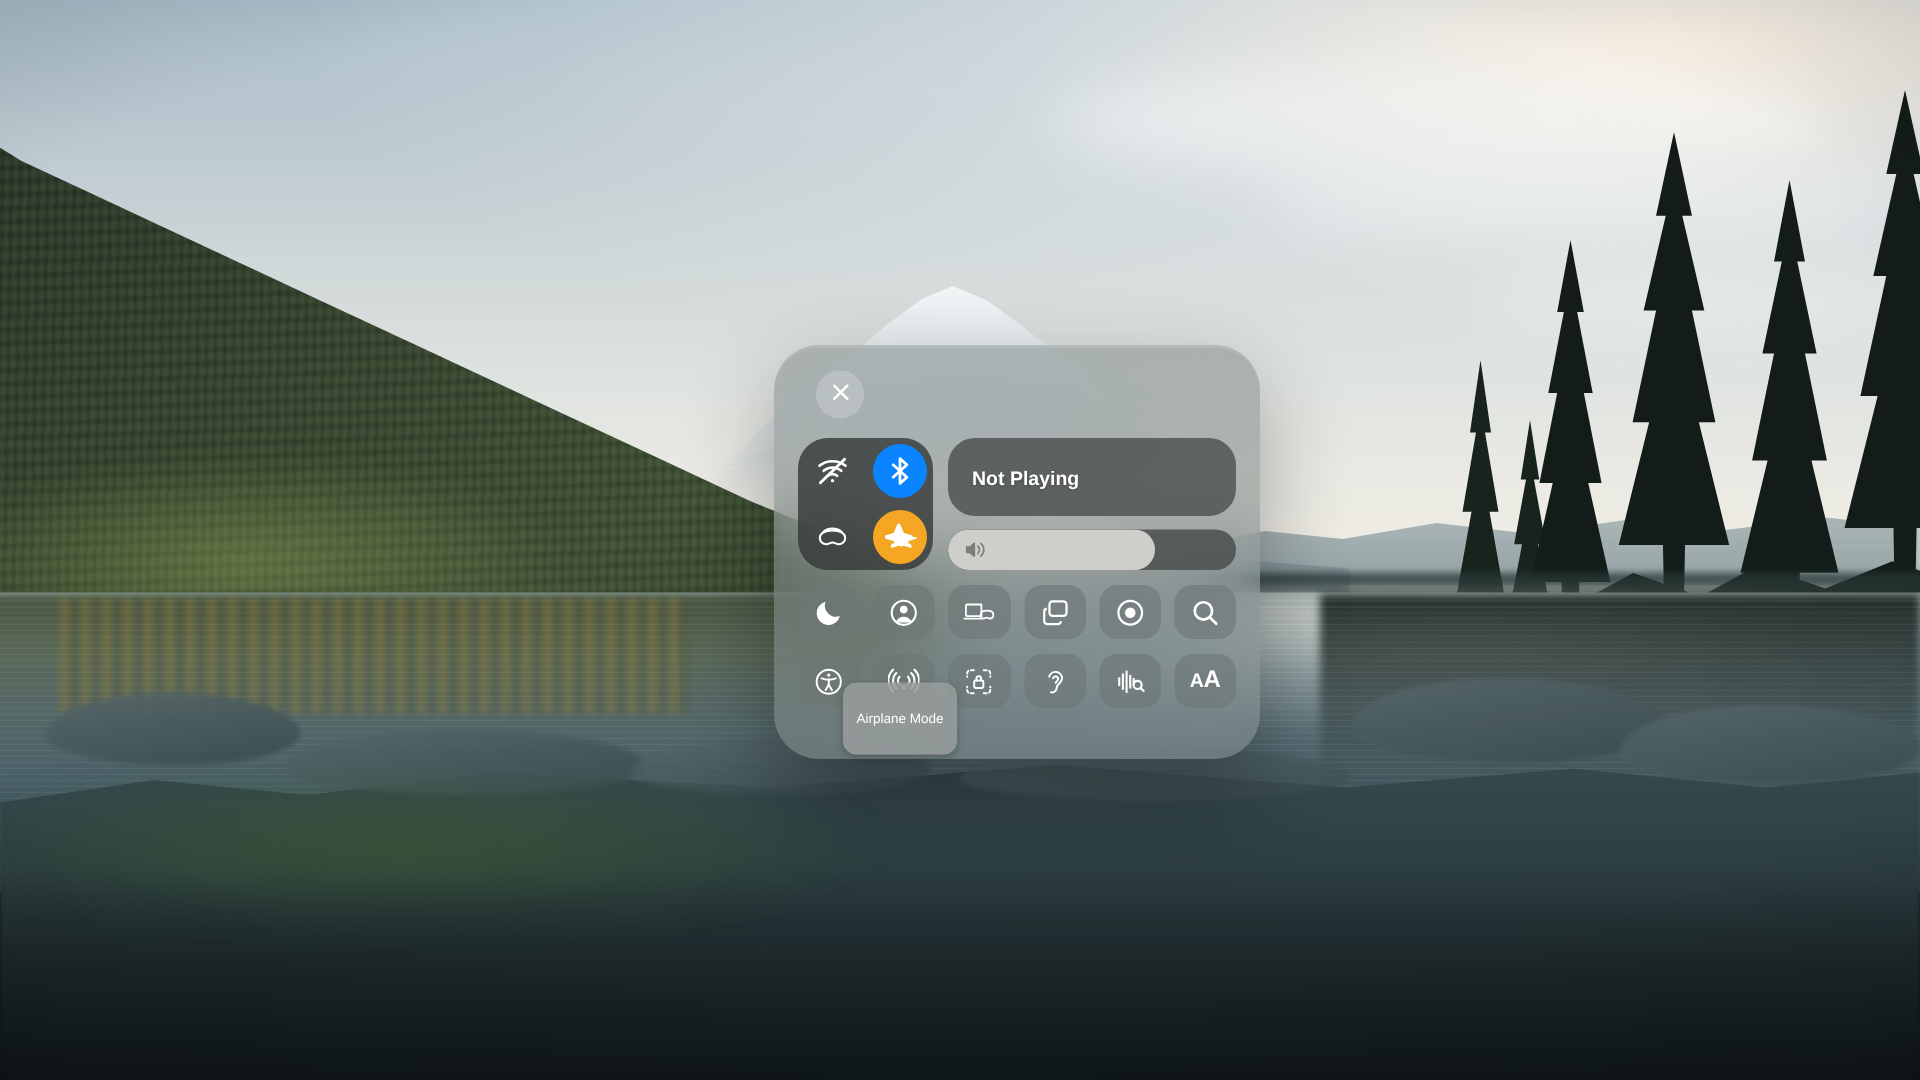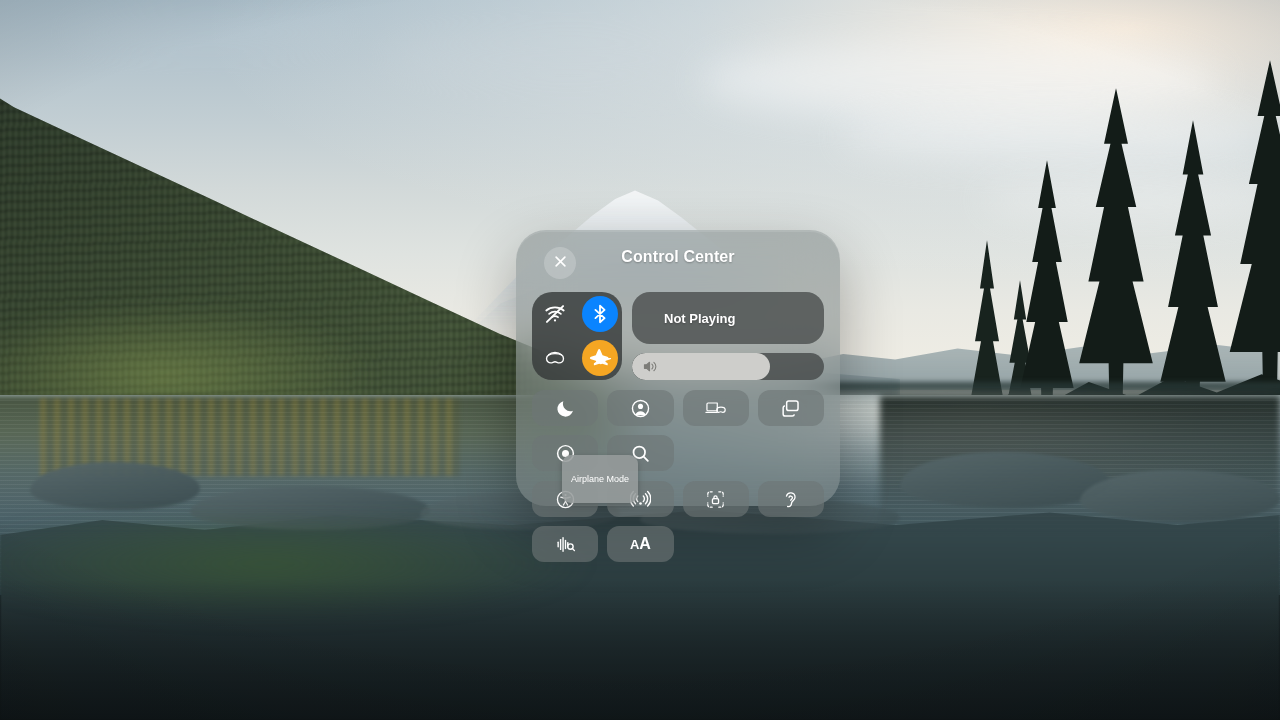--- a/index.html
+++ b/index.html
@@ -237,40 +237,40 @@
   .conn-btn.plain{background:transparent;}
   .conn-btn.on-blue{background:#0a84ff;}
   .conn-btn.on-orange{background:#f5a623;}
   .conn-btn svg{width:22px;height:22px;display:block;}
 
   
   .media-col{flex:1;display:flex;flex-direction:column;gap:9px;}
   .now-playing{
     height:52px;border-radius:18px;
     background:rgba(70,74,74,.78);
-    display:flex;align-items:center;padding:0 32px;
+    display:flex;align-items:center;padding:0 16px;
   }
   .now-playing-label{color:#fff;font-size:13px;font-weight:bold;text-shadow:0 1px 2px rgba(0,0,0,.25);}
 
   .volume-slider{
     position:relative;height:27px;border-radius:14px;
     background:rgba(70,74,74,.80);
     overflow:hidden;cursor:pointer;
   }
   .volume-fill{
     position:absolute;left:0;top:0;bottom:0;
     background:rgba(214,214,210,.94);
     border-radius:14px;
     display:flex;align-items:center;
   }
   .volume-icon{margin-left:11px;width:16px;height:14px;display:block;}
 
   
   .toggle-grid{
-    display:grid;grid-template-columns:repeat(4,1fr);gap:9px;margin-top:10px;
+    display:grid;grid-template-columns:repeat(6,1fr);gap:9px;margin-top:10px;
   }
   .toggle-btn{
     height:36px;border-radius:12px;
     background:rgba(110,118,118,.62);
     display:flex;align-items:center;justify-content:center;
     cursor:pointer;border:none;padding:0;
   }
   .toggle-btn svg{width:21px;height:21px;display:block;}
   .toggle-btn .aa-text{
     color:#fff;font-size:13px;font-weight:bold;letter-spacing:-.2px;line-height:1;
@@ -343,21 +343,20 @@
 
   <div class="cc-header">
     <button class="close-button">
       <span>
         <svg viewBox="0 0 24 24" fill="none" stroke="#ffffff" stroke-width="2.6" stroke-linecap="round">
           <line x1="5" y1="5" x2="19" y2="19"></line>
             <line x1="19" y1="5" x2="5" y2="19"></line>
         </svg>
       </span>
     </button>
-    <div class="cc-title">Control Center</div>
   </div>
 
   <div class="cc-body">
 
     <div class="row-top">
 
       <div class="conn-tile">
 
         <button class="conn-btn plain">
           <span>

